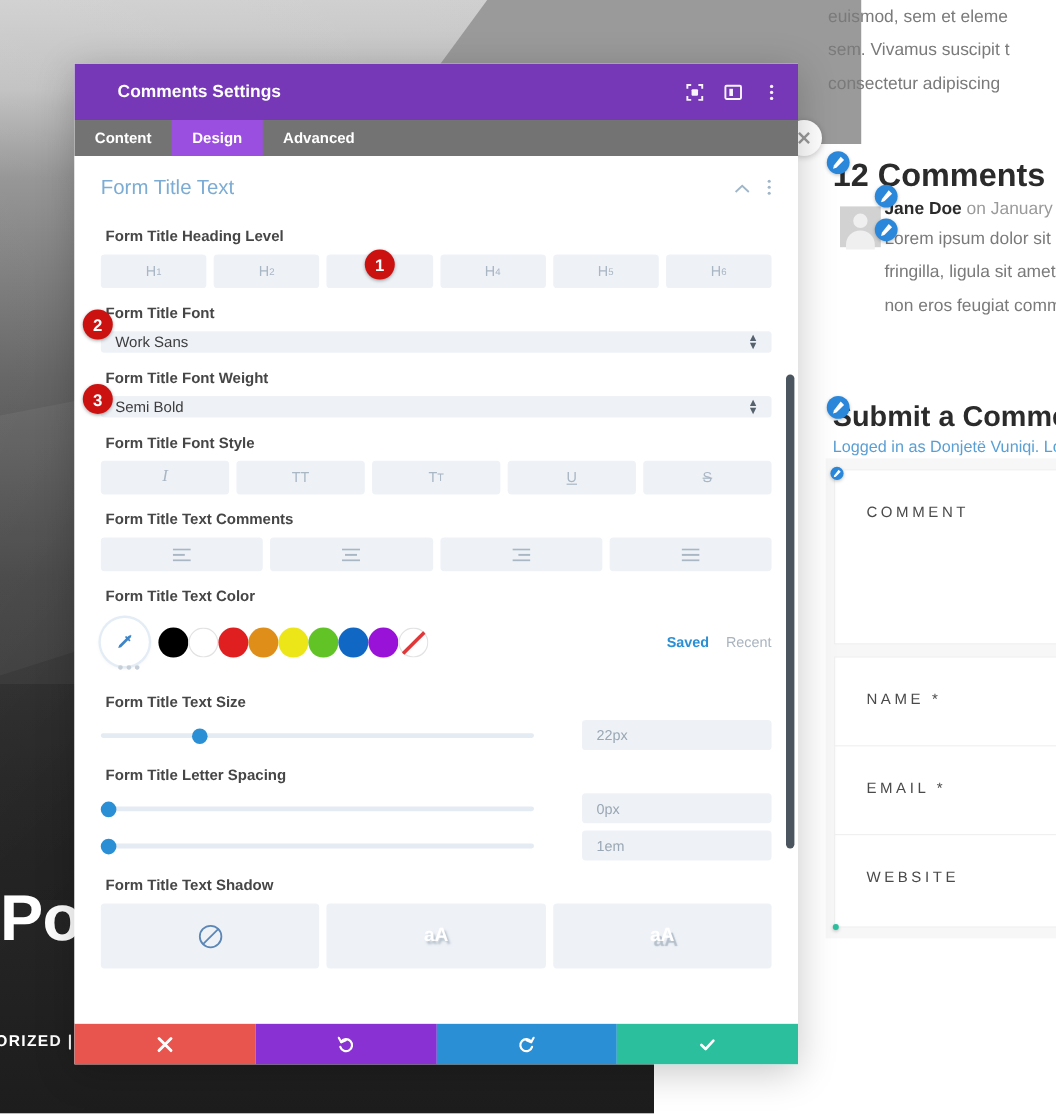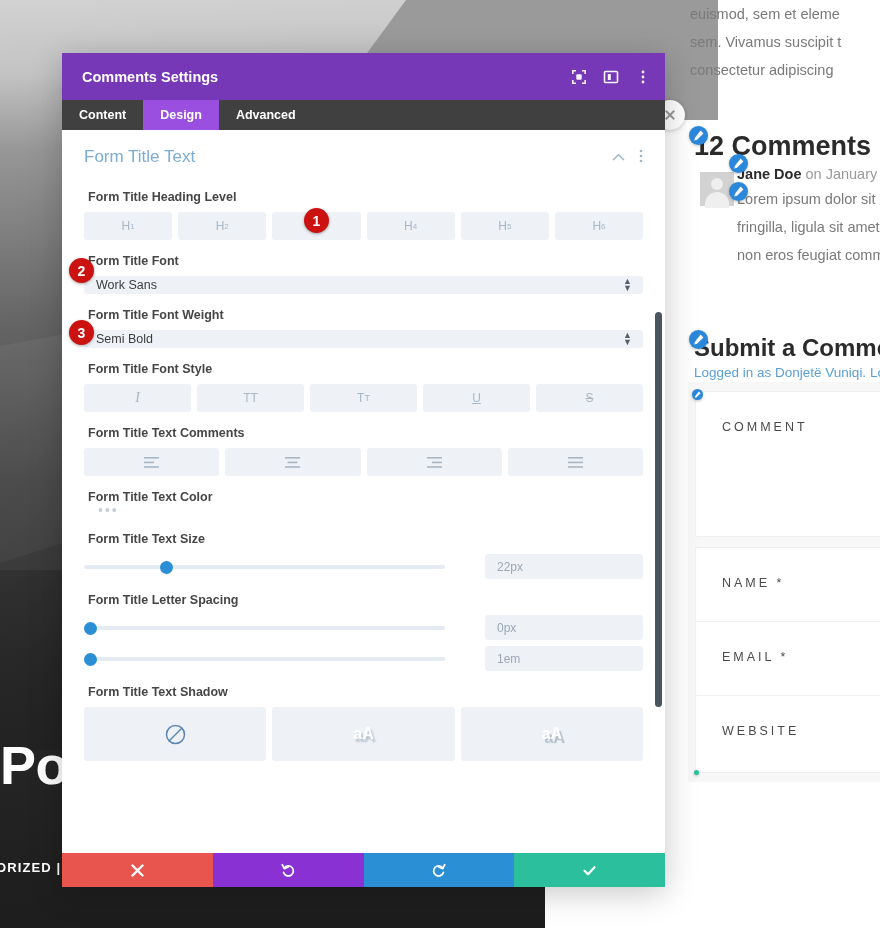--- a/index.html
+++ b/index.html
@@ -113,27 +113,27 @@
   .bg-close-circle::after { transform: rotate(-45deg); }
 
   
   .modal {
     position: absolute; left: 62px; top: 53px; width: 603px; height: 834px;
     background: #ffffff; box-shadow: 0 6px 30px rgba(0,0,0,0.22);
     display: flex; flex-direction: column; overflow: hidden;
   }
   .modal-header {
     height: 47px; background: #7638b6; display: flex; align-items: center;
-    padding: 0 14px 0 20px; flex: none;
+    padding: 0 14px 0 36px; flex: none;
   }
   .modal-title { font-size: 14.5px; font-weight: bold; color: #fff; flex: 1; }
   .hdr-icons { display: flex; align-items: center; gap: 16px; }
   .hdr-ico { width: 16px; height: 16px; opacity: .95; cursor: pointer; }
 
-  .tabs { height: 30px; background: #404040; display: flex; flex: none; }
+  .tabs { height: 30px; background: #737373; display: flex; flex: none; }
   .tab {
     padding: 0 17px; display: flex; align-items: center;
     font-size: 12.5px; font-weight: bold; color: #fff; cursor: pointer;
   }
   .tab.active { background: #9b4fe0; }
 
   .modal-body {
     flex: 1; background: #fff; position: relative; overflow: hidden;
     padding: 0 22px;
   }
@@ -426,20 +426,40 @@
                 <rect y="0" width="15" height="1.6" fill="#a9b6c4"></rect>
                 <rect y="4.6" width="15" height="1.6" fill="#a9b6c4"></rect>
                 <rect y="9.2" width="15" height="1.6" fill="#a9b6c4"></rect>
               </svg>
           </div>
         </div>
       </div>
 
       <div class="fld">
         <span class="fld-label">Form Title Text Color</span>
+        <div class="color-row">
+          <div class="eyedrop">
+            <svg width="17" height="17" viewBox="0 0 17 17">
+                <path d="M12.6 1.6c1 1 1 2.2 0 3l-.9.9 1.1 1.1-1 1-1.1-1.1-5.8 5.8-2.4.8.8-2.4 5.8-5.8-1-1 1-1 1 1 .9-.9c.8-.8 2-.8 2.6-.4z" fill="#3d85c6"></path>
+              </svg>
+          </div>
+          <div class="sw" style="background:#000000"></div>
+          <div class="sw white"></div>
+          <div class="sw" style="background:#e02020"></div>
+          <div class="sw" style="background:#e08e1a"></div>
+          <div class="sw" style="background:#ece619"></div>
+          <div class="sw" style="background:#62c326"></div>
+          <div class="sw" style="background:#1168c4"></div>
+          <div class="sw" style="background:#9912d8"></div>
+          <div class="sw none"></div>
+          <div class="saved-recent">
+            <span class="saved">Saved</span>
+            <span class="recent">Recent</span>
+          </div>
+        </div>
         <div class="dots3" style="margin-top:-10px;margin-left:14px;">•••</div>
       </div>
 
       <div class="fld">
         <span class="fld-label">Form Title Text Size</span>
         <div class="slider-row">
           <div class="slider">
             <div class="track"></div>
             <div class="knob" style="left:21%"></div>
           </div>

